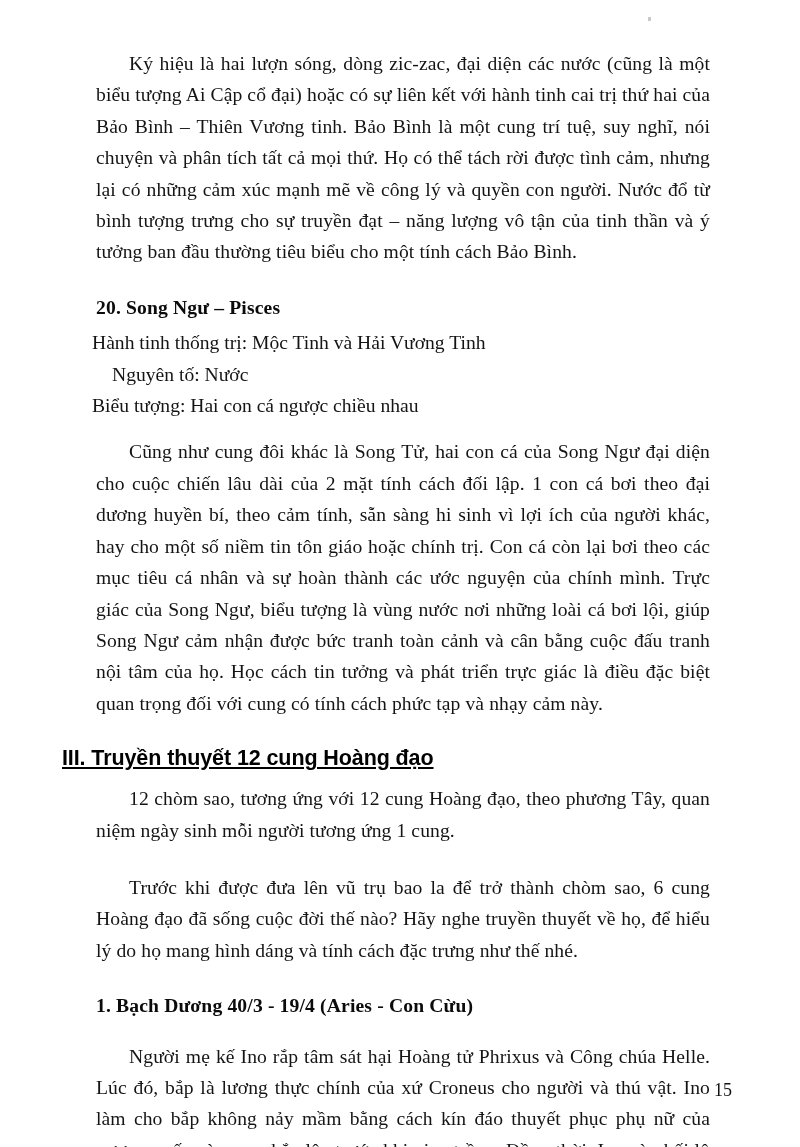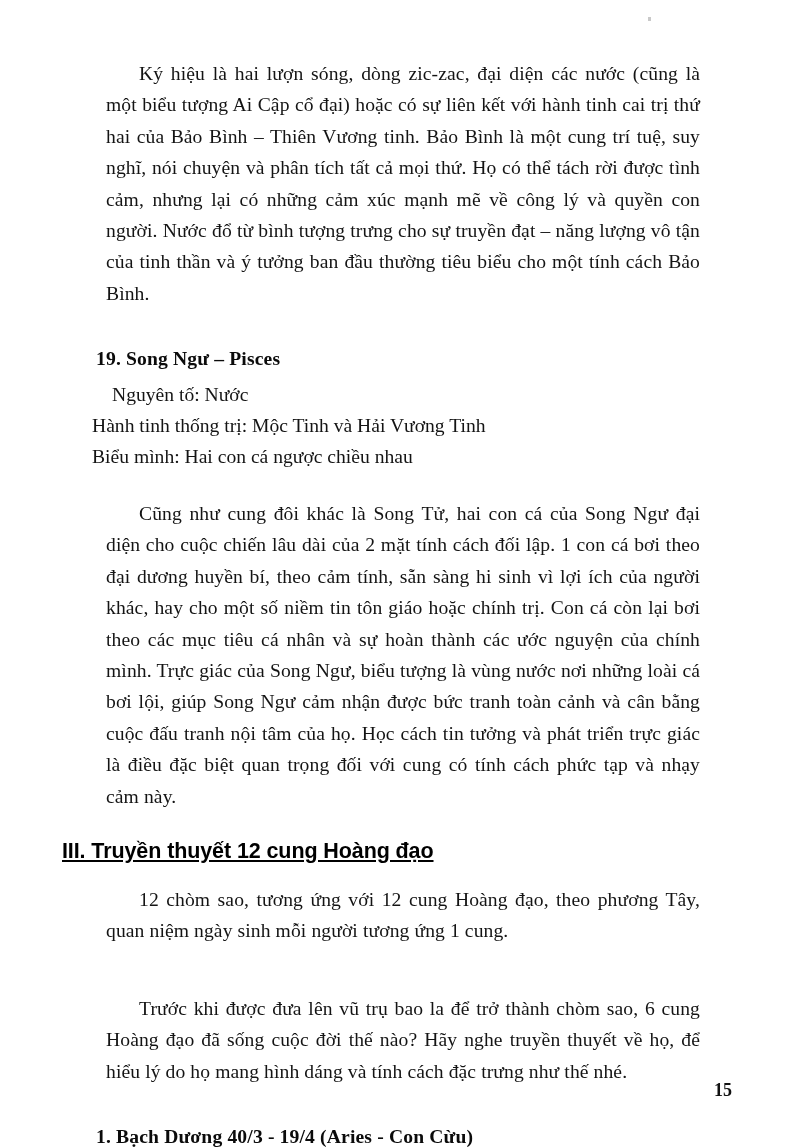--- a/index.html
+++ b/index.html
@@ -16,21 +16,21 @@
     font-family: "Liberation Serif", "DejaVu Serif", serif;
     color: #111111;
   }
   .content {
     position: absolute;
     left: 88px;
     top: 40px;
     width: 630px;
   }
   p.body-par {
-    margin: 18px;
+    margin: 8px;
     font-size: 19.6px;
     line-height: 31.4px;
     text-align: justify;
     text-indent: 33px;
     color: #141414;
     letter-spacing: 0.1px;
     font-family: Liberation Serif, serif;
   }
   h3.sub-head {
     margin: 9px 0 4px 0;
@@ -64,21 +64,21 @@
     text-decoration: underline;
   }
   .gap-s { height: 7px; }
   .gap-m { height: 10px; }
   .page-number {
     position: absolute;
     right: 68px;
     bottom: 46px;
     font-family: "Liberation Serif", "DejaVu Serif", serif;
     font-size: 18px;
-    font-weight: bold;
+    font-weight: normal;
     color: #111111;
   }
   .speck {
     position: absolute;
     left: 648px;
     top: 17px;
     width: 3px;
     height: 4px;
     background: #c9c9c9;
   }
@@ -89,27 +89,27 @@
 <div class="page">
 
   <div class="speck"></div>
 
   <div class="content">
 
     <p class="body-par">Ký hiệu là hai lượn sóng, dòng zic-zac, đại diện các nước (cũng là một biểu tượng Ai Cập cổ đại) hoặc có sự liên kết với hành tinh cai trị thứ hai của Bảo Bình – Thiên Vương tinh. Bảo Bình là một cung trí tuệ, suy nghĩ, nói chuyện và phân tích tất cả mọi thứ. Họ có thể tách rời được tình cảm, nhưng lại có những cảm xúc mạnh mẽ về công lý và quyền con người. Nước đổ từ bình tượng trưng cho sự truyền đạt – năng lượng vô tận của tinh thần và ý tưởng ban đầu thường tiêu biểu cho một tính cách Bảo Bình.</p>
 
     <div class="gap-s"></div>
 
-    <h3 class="sub-head">19. Song Ngư – Pisces</h3>
+    <h3 class="sub-head">20. Song Ngư – Pisces</h3>
+
+    <p class="attr-line">Hành tinh thống trị: Mộc Tinh và Hải Vương Tinh</p>
 
     <p class="attr-line deep">Nguyên tố: Nước</p>
 
-    <p class="attr-line">Hành tinh thống trị: Mộc Tinh và Hải Vương Tinh</p>
-
-    <p class="attr-line">Biểu mình: Hai con cá ngược chiều nhau</p>
+    <p class="attr-line">Biểu tượng: Hai con cá ngược chiều nhau</p>
 
     <div class="gap-s"></div>
 
     <p class="body-par">Cũng như cung đôi khác là Song Tử, hai con cá của Song Ngư đại diện cho cuộc chiến lâu dài của 2 mặt tính cách đối lập. 1 con cá bơi theo đại dương huyền bí, theo cảm tính, sẵn sàng hi sinh vì lợi ích của người khác, hay cho một số niềm tin tôn giáo hoặc chính trị. Con cá còn lại bơi theo các mục tiêu cá nhân và sự hoàn thành các ước nguyện của chính mình. Trực giác của Song Ngư, biểu tượng là vùng nước nơi những loài cá bơi lội, giúp Song Ngư cảm nhận được bức tranh toàn cảnh và cân bằng cuộc đấu tranh nội tâm của họ. Học cách tin tưởng và phát triển trực giác là điều đặc biệt quan trọng đối với cung có tính cách phức tạp và nhạy cảm này.</p>
 
     <h2 class="main-head">III. Truyền thuyết 12 cung Hoàng đạo</h2>
 
     <p class="body-par">12 chòm sao, tương ứng với 12 cung Hoàng đạo, theo phương Tây, quan niệm ngày sinh mỗi người tương ứng 1 cung.</p>
 
     <div class="gap-m"></div>

